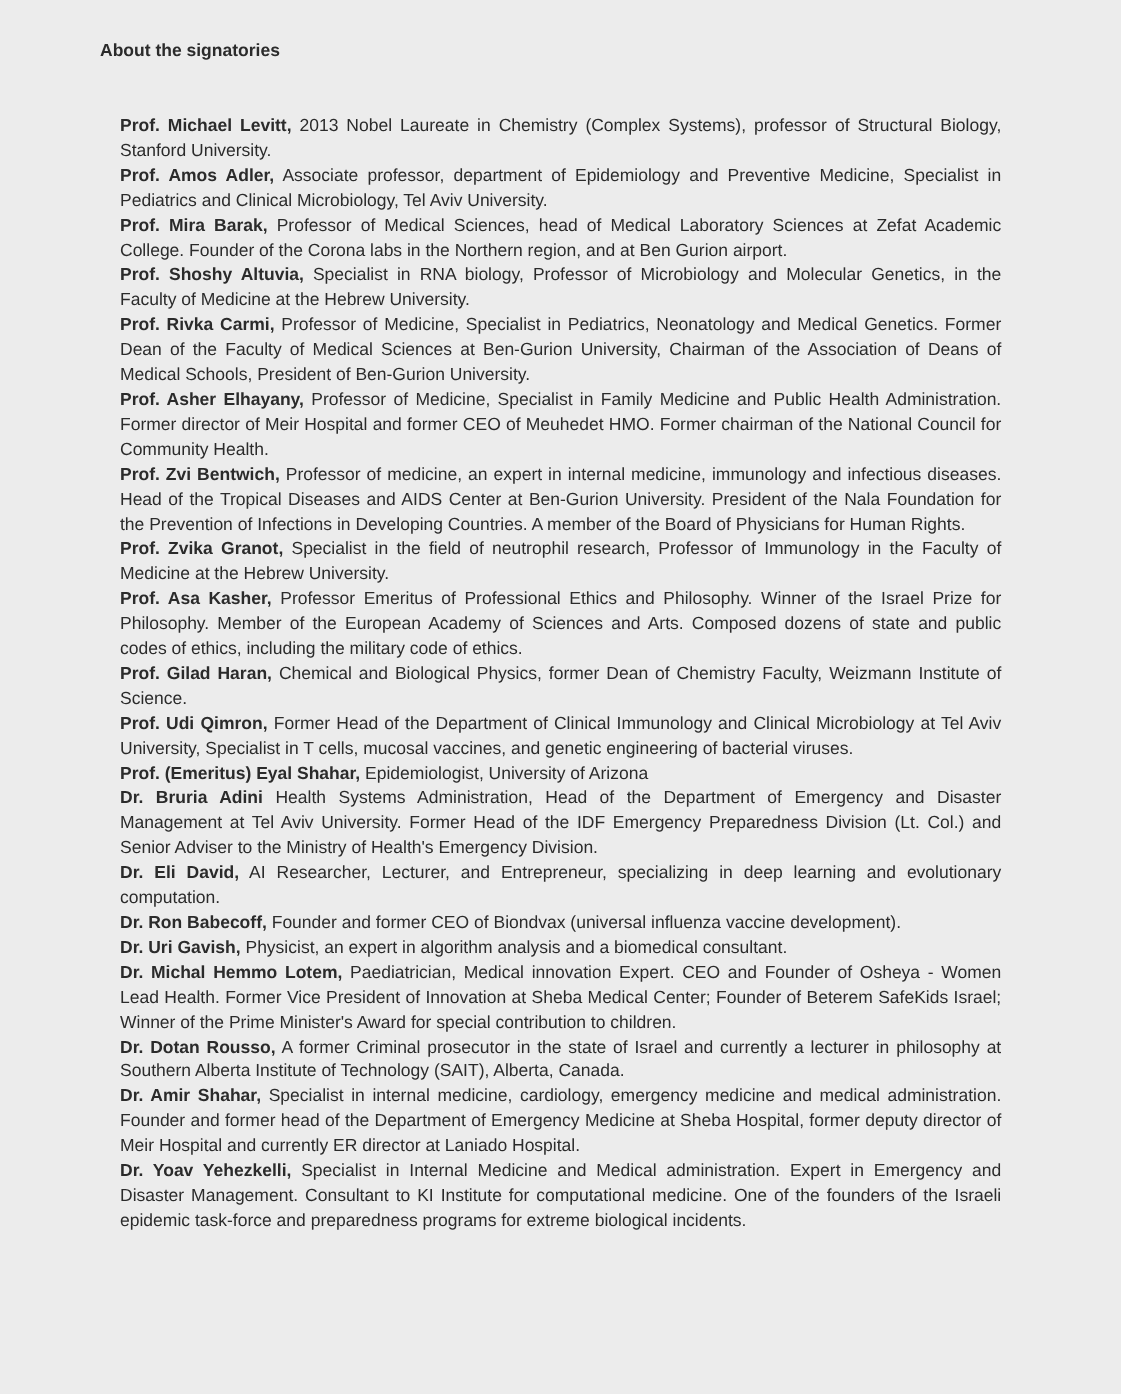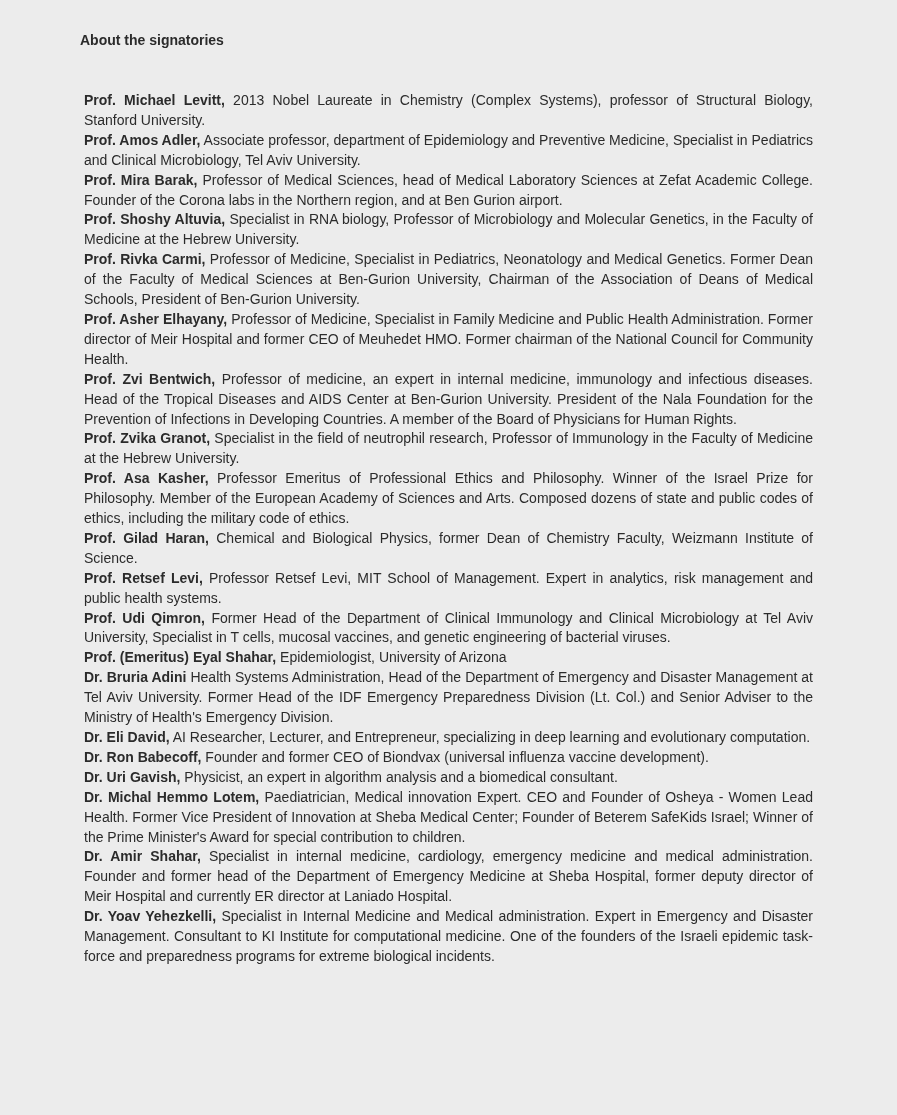--- a/index.html
+++ b/index.html
@@ -21,21 +21,21 @@
     padding: 30px 80px 0 80px;
     overflow: hidden;
   }
   .title {
     font-size: 14px;
     font-weight: bold;
     margin: 0 0 41px 0;
     line-height: 20px;
   }
   .signatories {
-    margin: 4px;
+    margin: 16px;
     padding: 0;
   }
   .entry {
     font-size: 14px;
     line-height: 19.9px;
     text-align: justify;
     margin: 0;
     padding: 0;
   }
   .entry .name {
@@ -62,36 +62,36 @@
   <p class="entry"><span class="name">Prof. Asher Elhayany,</span><span class="desc"> Professor of Medicine, Specialist in Family Medicine and Public Health Administration. Former director of Meir Hospital and former CEO of Meuhedet HMO. Former chairman of the National Council for Community Health.</span></p>
 
   <p class="entry"><span class="name">Prof. Zvi Bentwich,</span><span class="desc"> Professor of medicine, an expert in internal medicine, immunology and infectious diseases. Head of the Tropical Diseases and AIDS Center at Ben-Gurion University. President of the Nala Foundation for the Prevention of Infections in Developing Countries. A member of the Board of Physicians for Human Rights.</span></p>
 
   <p class="entry"><span class="name">Prof. Zvika Granot,</span><span class="desc"> Specialist in the field of neutrophil research, Professor of Immunology in the Faculty of Medicine at the Hebrew University.</span></p>
 
   <p class="entry"><span class="name">Prof. Asa Kasher,</span><span class="desc"> Professor Emeritus of Professional Ethics and Philosophy. Winner of the Israel Prize for Philosophy. Member of the European Academy of Sciences and Arts. Composed dozens of state and public codes of ethics, including the military code of ethics.</span></p>
 
   <p class="entry"><span class="name">Prof. Gilad Haran,</span><span class="desc"> Chemical and Biological Physics, former Dean of Chemistry Faculty, Weizmann Institute of Science.</span></p>
 
-  <p class="entry"><span class="name">Prof. Retsef Levi,</span><span class="desc"> Professor Retsef Levi, MIT School of Management. Expert in analytics, risk management and public health systems.</span></p>
 
   <p class="entry"><span class="name">Prof. Udi Qimron,</span><span class="desc"> Former Head of the Department of Clinical Immunology and Clinical Microbiology at Tel Aviv University, Specialist in T cells, mucosal vaccines, and genetic engineering of bacterial viruses.</span></p>
 
   <p class="entry"><span class="name">Prof. (Emeritus) Eyal Shahar,</span><span class="desc"> Epidemiologist, University of Arizona</span></p>
 
 
   <p class="entry"><span class="name">Dr. Bruria Adini</span><span class="desc"> Health Systems Administration, Head of the Department of Emergency and Disaster Management at Tel Aviv University. Former Head of the IDF Emergency Preparedness Division (Lt. Col.) and Senior Adviser to the Ministry of Health's Emergency Division.</span></p>
 
   <p class="entry"><span class="name">Dr. Eli David,</span><span class="desc"> AI Researcher, Lecturer, and Entrepreneur, specializing in deep learning and evolutionary computation.</span></p>
 
   <p class="entry"><span class="name">Dr. Ron Babecoff,</span><span class="desc"> Founder and former CEO of Biondvax (universal influenza vaccine development).</span></p>
 
   <p class="entry"><span class="name">Dr. Uri Gavish,</span><span class="desc"> Physicist, an expert in algorithm analysis and a biomedical consultant.</span></p>
 
   <p class="entry"><span class="name">Dr. Michal Hemmo Lotem,</span><span class="desc"> Paediatrician, Medical innovation Expert. CEO and Founder of Osheya - Women Lead Health. Former Vice President of Innovation at Sheba Medical Center; Founder of Beterem SafeKids Israel; Winner of the Prime Minister's Award for special contribution to children.</span></p>
 
+  <p class="entry"><span class="name">Dr. Dotan Rousso,</span><span class="desc"> A former Criminal prosecutor in the state of Israel and currently a lecturer in philosophy at Southern Alberta Institute of Technology (SAIT), Alberta, Canada.</span></p>
 
   <p class="entry"><span class="name">Dr. Amir Shahar,</span><span class="desc"> Specialist in internal medicine, cardiology, emergency medicine and medical administration. Founder and former head of the Department of Emergency Medicine at Sheba Hospital, former deputy director of Meir Hospital and currently ER director at Laniado Hospital.</span></p>
 
 
   <p class="entry"><span class="name">Dr. Yoav Yehezkelli,</span><span class="desc"> Specialist in Internal Medicine and Medical administration. Expert in Emergency and Disaster Management. Consultant to KI Institute for computational medicine. One of the founders of the Israeli epidemic task-force and preparedness programs for extreme biological incidents.</span></p>
 </div>
 </div>
 
 </body></html>

